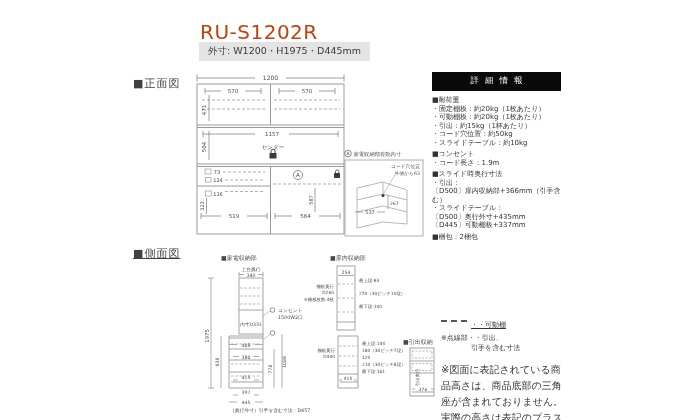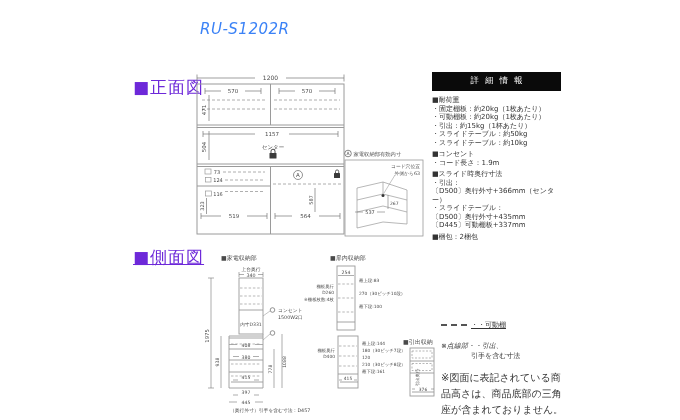--- a/index.html
+++ b/index.html
@@ -1,46 +1,47 @@
 <!DOCTYPE html>
 <html><head>
 <meta charset="utf-8">
 <style>
   html,body{margin:0;padding:0;background:#fff;}
   .page{position:relative;width:680px;height:420px;background:#ffffff;overflow:hidden;
         font-family:"DejaVu Sans",sans-serif;color:#333;}
-  .title{position:absolute;left:200px;top:20px;font-size:15px;color:#3b82f6;letter-spacing:.5px;font-style:italic;}
+  .title{position:absolute;left:200px;top:20px;font-size:20px;color:#c2410c;letter-spacing:.5px;}
   .badge{position:absolute;left:199px;top:42px;background:#e4e4e4;color:#3a3a3a;
          font-size:9.5px;padding:3px 9px;white-space:nowrap;}
-  .sec-label{position:absolute;font-size:17px;color:#6d28d9;letter-spacing:1px;}
+  .sec-label{position:absolute;font-size:11px;color:#404040;letter-spacing:1px;}
   .sec-front{left:133px;top:76px;}
   .sec-side{left:133px;top:246px;text-decoration:underline;}
   .front-svg{position:absolute;left:193px;top:72px;}
   .note-svg{position:absolute;left:343px;top:148px;}
   .bottom-svg{position:absolute;left:145px;top:252px;}
   .info-panel{position:absolute;left:432px;top:72px;width:129px;}
   .info-header{background:#0a0a0a;color:#fff;text-align:center;font-size:8.5px;
                padding:3px 0 4px 6px;letter-spacing:6px;}
   .info-body{margin-top:5px;font-size:7px;color:#333;line-height:1.22;}
   .ig-title{margin-top:3px;}
   .ig-title.first{margin-top:0;}
   .legend{position:absolute;left:441px;top:320px;width:124px;font-size:7px;color:#333;}
-  .legend-row1{display:flex;align-items:center;gap:4px;text-decoration:underline;}
+  .legend-row1{display:flex;align-items:flex-start;gap:4px;text-decoration:underline;}
   .dash-sample{display:inline-block;width:26px;height:0;border-top:2px dashed #555;}
-  .legend-row2{margin-top:11px;font-style:italic;}
+  .legend-row2{margin-top:3px;}
   .legend-row3{padding-left:30px;}
   .height-note{margin:9px 0 0;font-size:10px;line-height:1.6;}
   svg text{font-family:"DejaVu Sans",sans-serif;fill:#4a4a4a;}
 </style>
 </head>
 <body>
 
 <div class="page">
 
   <div class="title">RU-S1202R</div>
+  <div class="badge">外寸: W1200・H1975・D445mm</div>
 
   <div class="sec-label sec-front">■正面図</div>
   <div class="sec-label sec-side">■側面図</div>
 
   <svg class="front-svg" width="155" height="170" viewBox="0 0 155 170">
     <g stroke="#9a9a9a" fill="none" stroke-width="1">
       <rect x="4" y="12" width="147" height="150"></rect>
       <line x1="77.5" y1="12" x2="77.5" y2="53"></line>
       <line x1="4" y1="53" x2="151" y2="53"></line>
       <line x1="4" y1="55.5" x2="151" y2="55.5"></line>
@@ -148,27 +149,27 @@
     <text x="27" y="66" font-size="5" text-anchor="middle">537</text>
   </svg>
 
   <div class="info-panel">
     <div class="info-header">詳細情報</div>
     <div class="info-body">
       <div class="ig-title first">■耐荷重</div>
       <div class="ig-item">・固定棚板：約20kg（1枚あたり）</div>
       <div class="ig-item">・可動棚板：約20kg（1枚あたり）</div>
       <div class="ig-item">・引出：約15kg（1杯あたり）</div>
-      <div class="ig-item">・スライドテーブル：約50kg</div>
+      <div class="ig-item">・コード穴位置：約50kg</div>
       <div class="ig-item">・スライドテーブル：約10kg</div>
       <div class="ig-title">■コンセント</div>
       <div class="ig-item">・コード長さ：1.9m</div>
       <div class="ig-title">■スライド時奥行寸法</div>
       <div class="ig-item">・引出：</div>
-      <div class="ig-item">〔D500〕奥行外寸+366mm（センター）</div>
+      <div class="ig-item">〔D500〕扉内収納部+366mm（引手含む）</div>
       <div class="ig-item">・スライドテーブル：</div>
       <div class="ig-item">〔D500〕奥行外寸+435mm</div>
       <div class="ig-item">〔D445〕可動棚板+337mm</div>
       <div class="ig-title">■梱包：2梱包</div>
     </div>
   </div>
 
   <svg class="bottom-svg" width="300" height="164" viewBox="0 0 300 164">
 
     <text x="76" y="8" font-size="6" fill="#333">■家電収納部</text>

